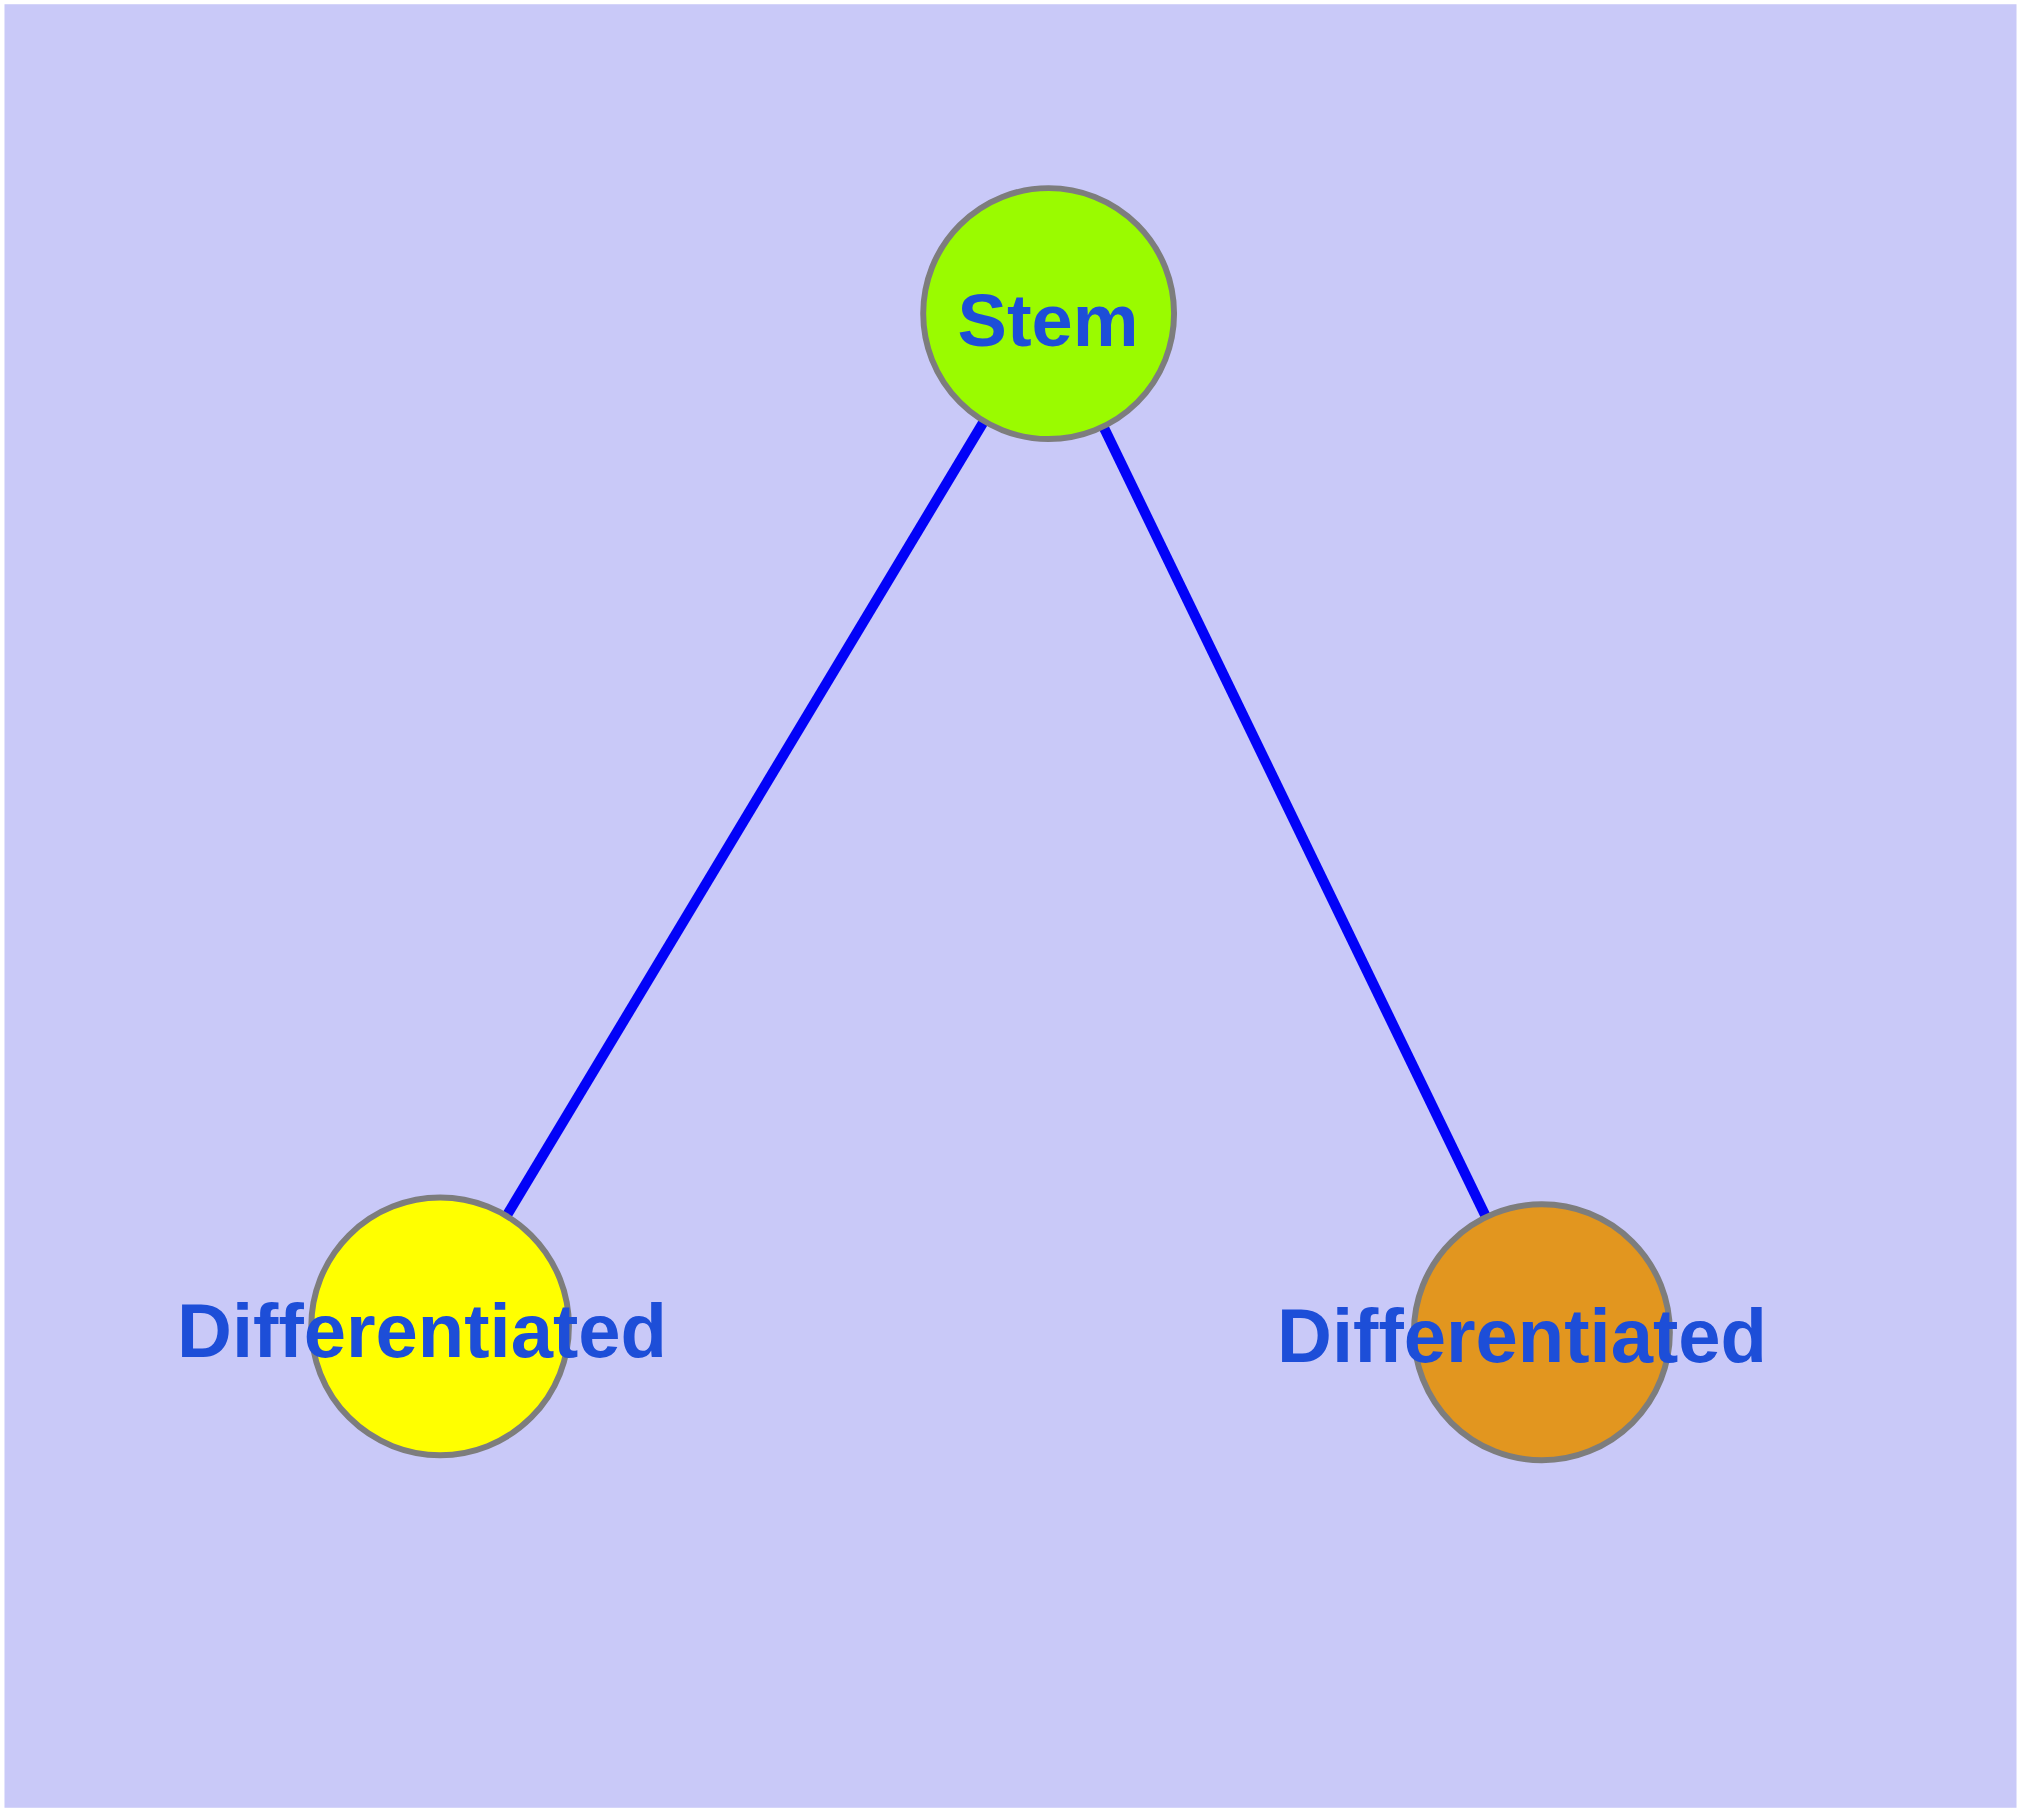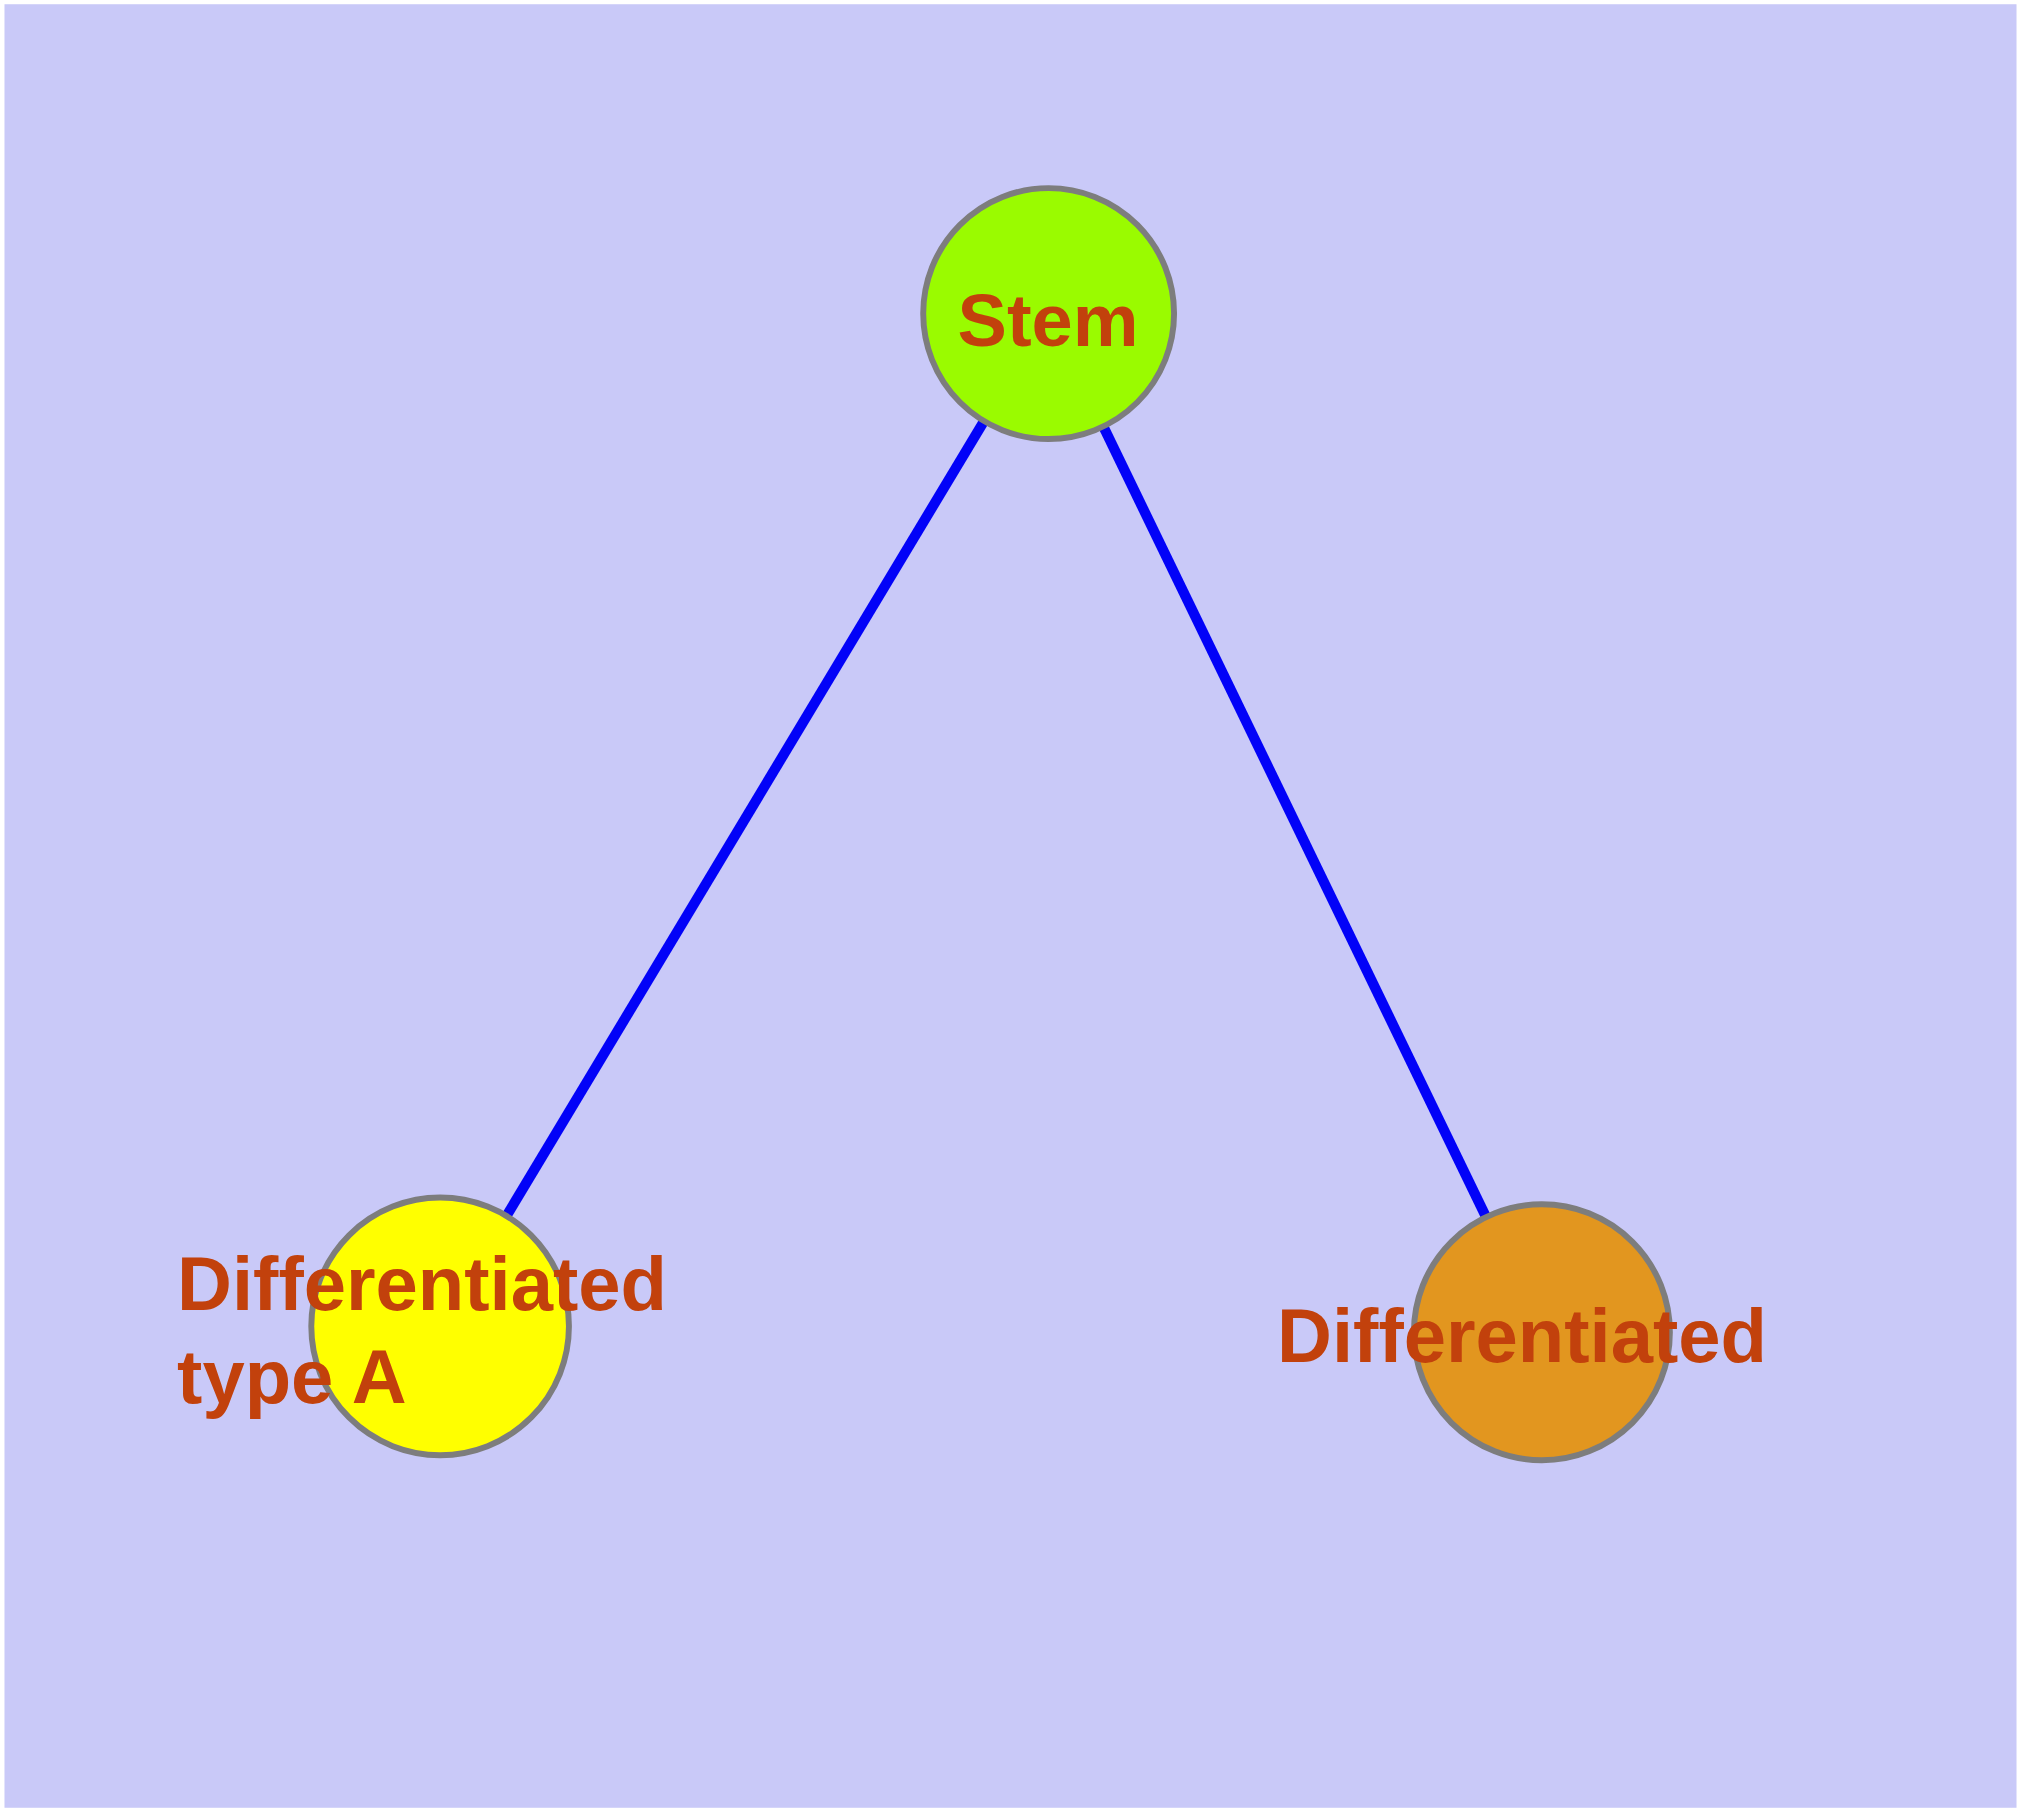--- a/index.html
+++ b/index.html
@@ -16,23 +16,23 @@
   .diagram-svg {
     position: absolute;
     left: 0;
     top: 0;
     display: block;
   }
 
   .node-label {
     position: absolute;
     transform: translate(-50%, -50%);
-    color: #c2410c;
+    color: #1d4ed8;
     font-weight: bold;
-    text-align: left;
+    text-align: center;
     white-space: nowrap;
     font-family: "Liberation Sans", sans-serif;
   }
 
   .node-label .label-line { display: block; }
 
   #label-stem {
     left: 1048px;
     top: 320px;
     font-size: 74px;
@@ -70,21 +70,20 @@
 
     <circle cx="519" cy="1565" r="152" stroke-width="7" fill="#FFFF00" stroke="#7D7D7D"></circle>
 
     <circle cx="1819" cy="1572" r="151" stroke-width="7" fill="#E2961F" stroke="#7D7D7D"></circle>
   </svg>
 
   <div class="node-label" id="label-stem">Stem</div>
 
   <div class="node-label" id="label-type-a">
     <span class="label-line">Differentiated</span>
-    <span class="label-line">type A</span>
   </div>
 
   <div class="node-label" id="label-type-b">
     <span class="label-line">Differentiated</span>
   </div>
 
 </div>
 
 
 </body></html>

